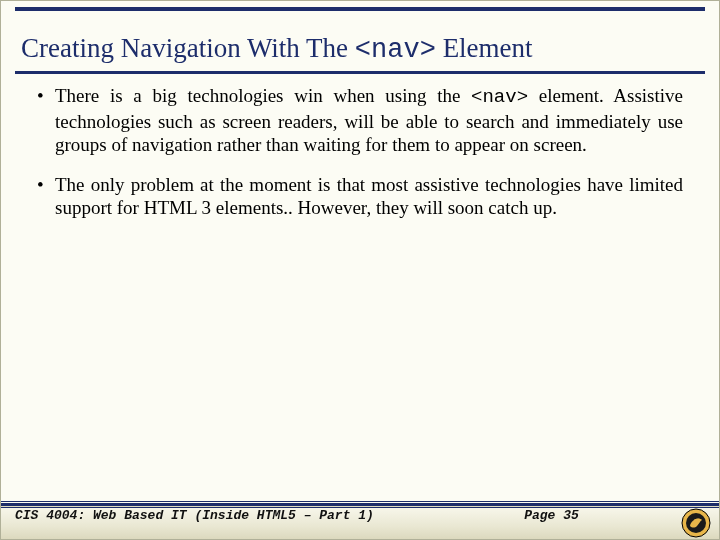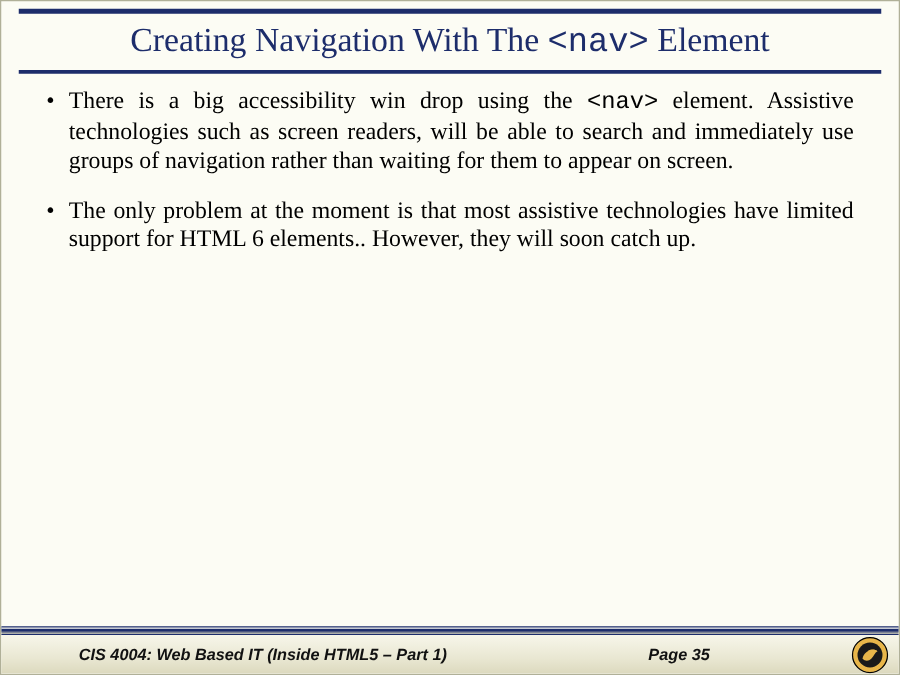--- a/index.html
+++ b/index.html
@@ -10,22 +10,23 @@
     color: #000;
     position: relative;
     border: 1px solid #b0b098;
   }
   .top-rule {
     height: 4px;
     background: #1d2d6b;
     margin: 6px 14px 0 14px;
   }
   .title-wrap {
-    text-align: center;
+    text-align: left;
     padding: 6px 20px 4px 20px;
+    margin-top: 16px;
   }
   .title {
     font-size: 27px;
     color: #1d2d6b;
     font-weight: normal;
   }
   .title .code {
     font-family: "Courier New", Courier, monospace;
     font-size: 27px;
   }
@@ -58,23 +59,21 @@
   .inline-code {
     font-family: "Courier New", Courier, monospace;
   }
   .footer {
     position: absolute;
     left: 0; right: 0; bottom: 0;
     height: 34px;
     border-top: 3px double #1d2d6b;
     background: linear-gradient(#f7f6ea, #e9e7d2 60%, #dcd9be);
     display: flex;
-    align-items: center;
-    font-family: Liberation Sans, sans-serif;
-    padding-left: 48px;
+    font-family: Liberation Mono, monospace;
   }
   .footer .course {
     flex: 0 0 auto;
     padding-left: 14px;
     font-style: italic;
     font-weight: bold;
     font-size: 13px;
     color: #111;
   }
   .footer .page {
@@ -121,24 +120,24 @@
   <h1 class="title">
     <span>Creating Navigation With The </span><span class="code">&lt;nav&gt;</span><span> Element</span>
   </h1>
 </div>
 
 <div class="under-rule"></div>
 
 <div class="content">
   <ul class="bullets">
     <li>
-      <span>There is a big accessibility win drop using the </span><span class="inline-code">&lt;nav&gt;</span><span> element. Assistive technologies such as screen readers, will be able to search and immediately use groups of navigation rather than waiting for them to appear on screen.</span>
+      <span>There is a big technologies win when using the </span><span class="inline-code">&lt;nav&gt;</span><span> element. Assistive technologies such as screen readers, will be able to search and immediately use groups of navigation rather than waiting for them to appear on screen.</span>
     </li>
     <li>
-      <span>The only problem at the moment is that most assistive technologies have limited support for HTML 6 elements.. However, they will soon catch up.</span><span class="inline-code"></span><span></span>
+      <span>The only problem at the moment is that most assistive technologies have limited support for HTML 3 elements.. However, they will soon catch up.</span><span class="inline-code"></span><span></span>
     </li>
   </ul>
 </div>
 
 <div class="thin-rule-above-footer"></div>
 
 <div class="footer">
   <div class="course">CIS 4004: Web Based IT (Inside HTML5 – Part 1)</div>
   <div class="page">Page 35</div>
   <div class="logo">

